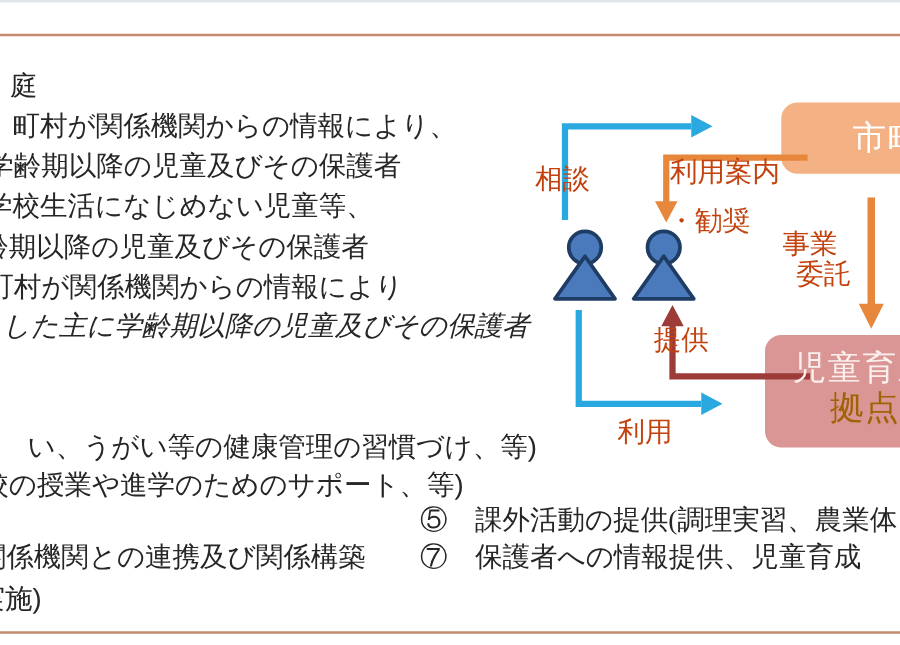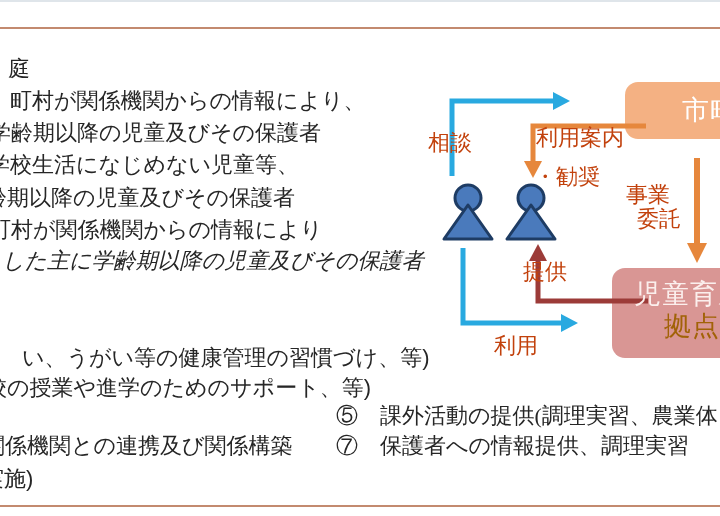--- a/index.html
+++ b/index.html
@@ -53,21 +53,21 @@
   <div class="jtext l3">学齢期以降の児童及びその保護者</div>
   <div class="jtext l4">学校生活になじめない児童等、</div>
   <div class="jtext l5">齢期以降の児童及びその保護者</div>
   <div class="jtext l6">町村が関係機関からの情報により</div>
   <div class="jtext l7">した主に学齢期以降の児童及びその保護者</div>
 
   <div class="jtext b1">い、うがい等の健康管理の習慣づけ、等)</div>
   <div class="jtext b2">校の授業や進学のためのサポート、等)</div>
   <div class="jtext b3">⑤　課外活動の提供(調理実習、農業体</div>
   <div class="jtext b4l">関係機関との連携及び関係構築</div>
-  <div class="jtext b4r">⑦　保護者への情報提供、調理実習</div>
+  <div class="jtext b4r">⑦　保護者への情報提供、児童育成</div>
   <div class="jtext b5">実施)</div>
 
   <svg class="overlay" viewBox="0 0 720 516" xmlns="http://www.w3.org/2000/svg">
 
     <rect x="625" y="82" width="170" height="57" rx="13" fill="#F4B183"></rect>
     <rect x="612" y="268" width="175" height="90" rx="13" fill="#D99694"></rect>
 
     <polyline points="452,176 452,101 553,101" fill="none" stroke-width="5" stroke="#29A9E0"></polyline>
     <polygon points="553,92 570,101 553,110" fill="#29A9E0"></polygon>
 

